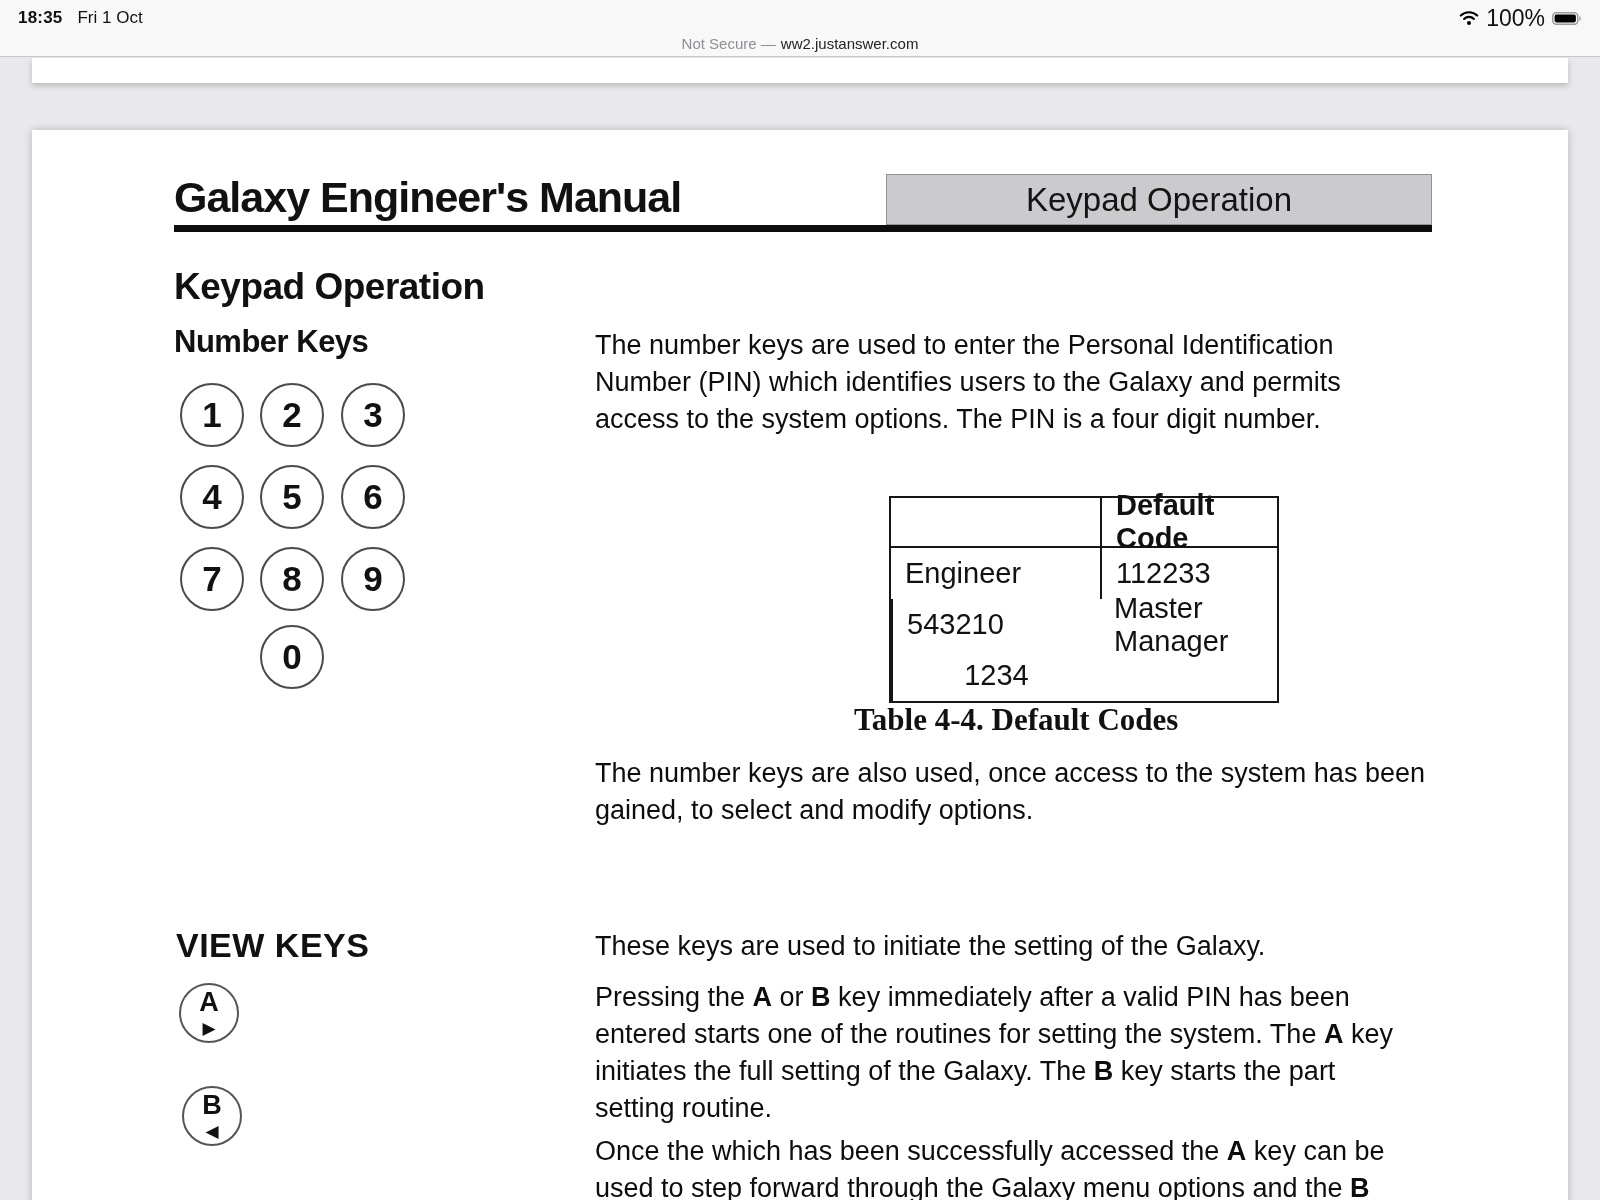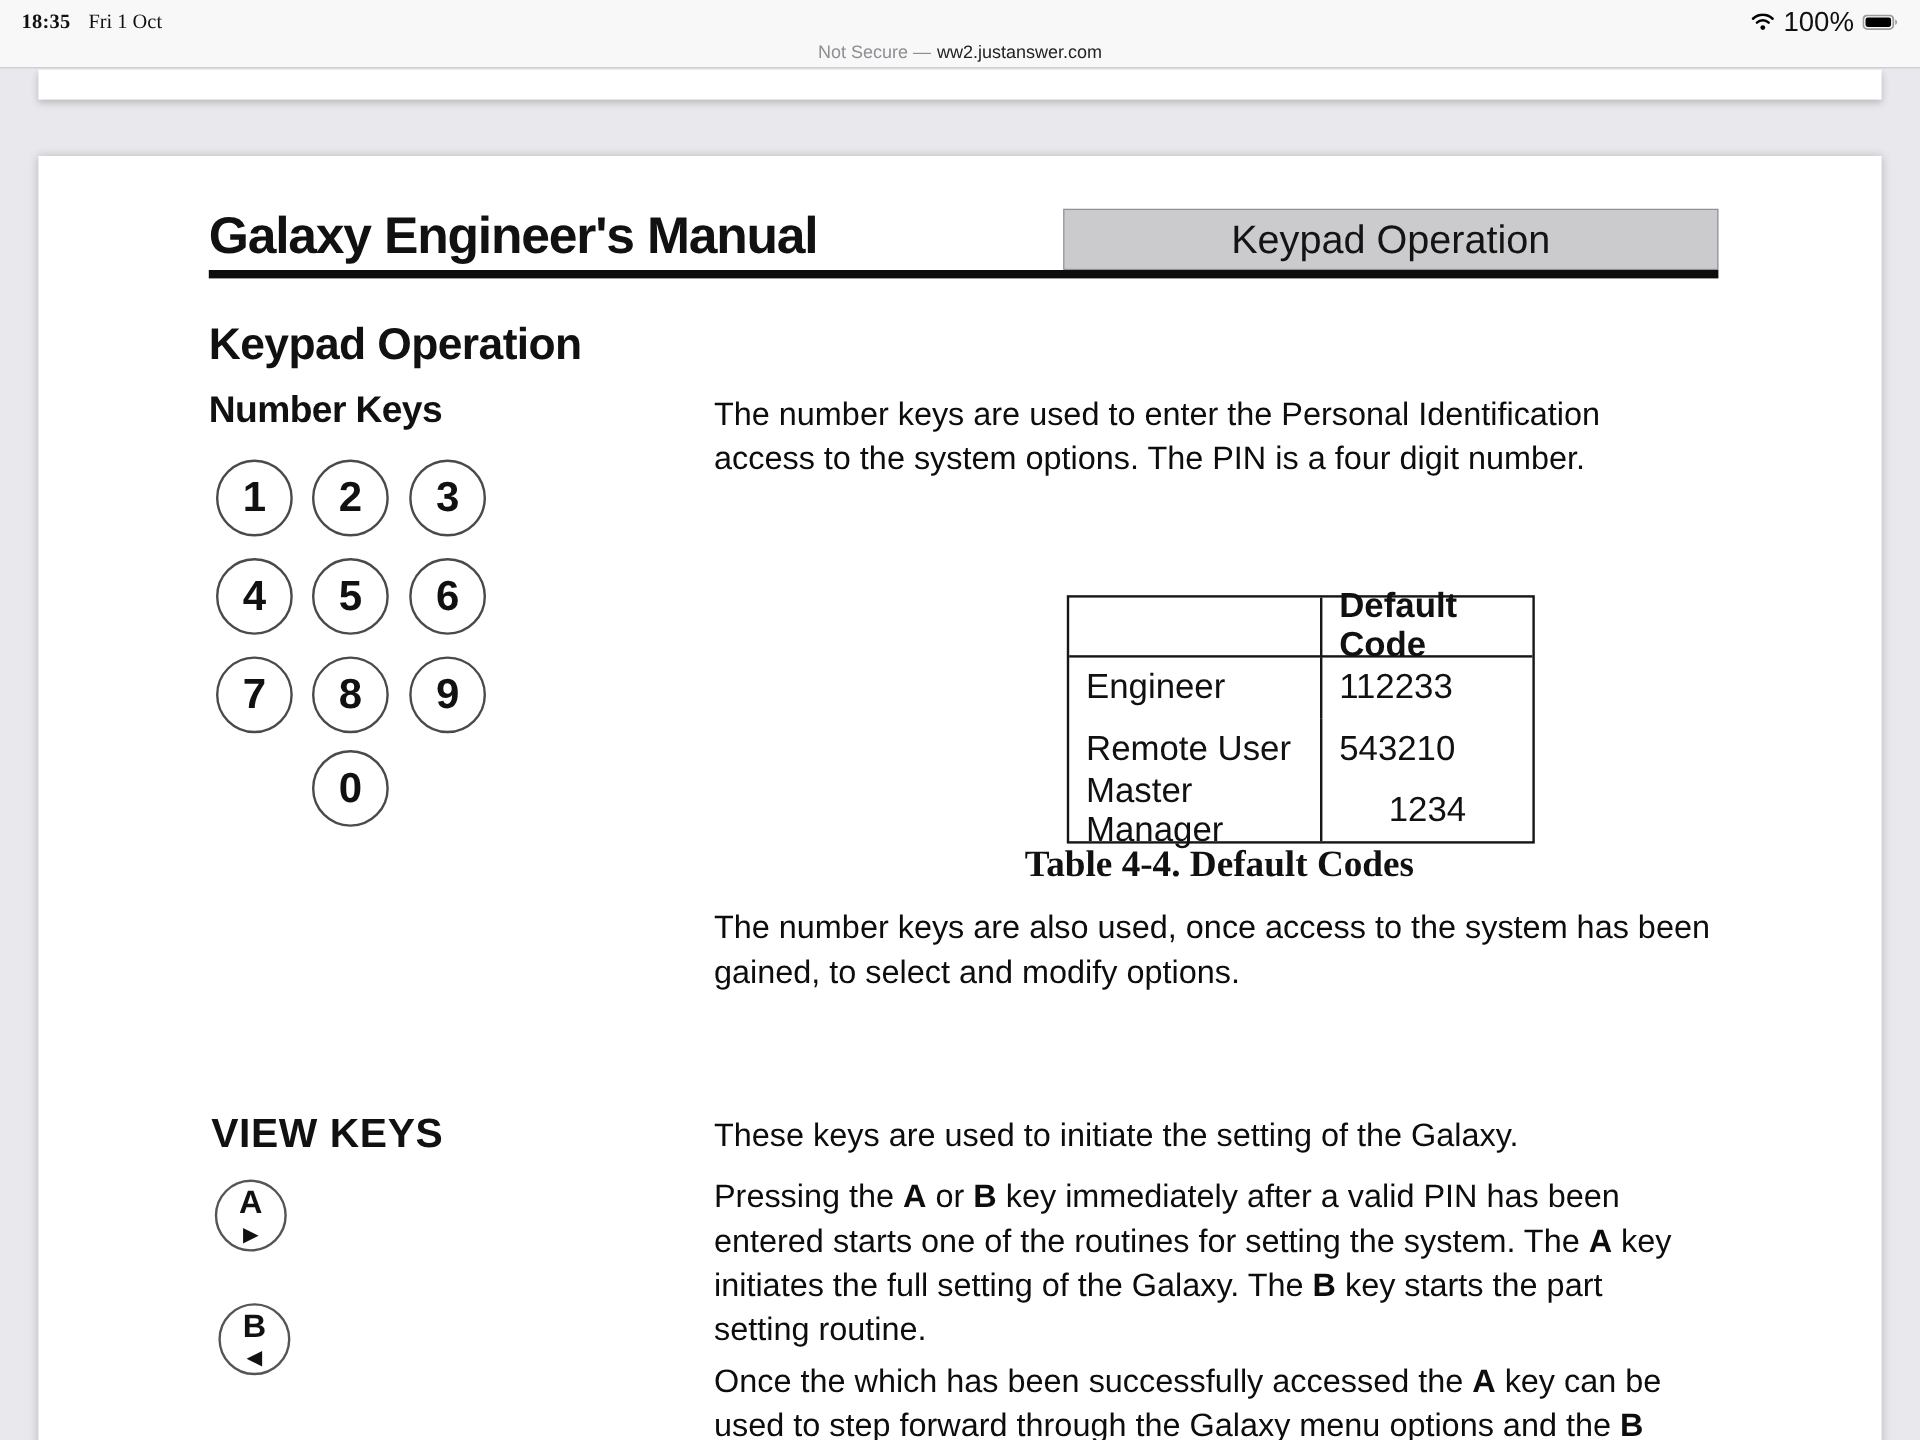--- a/index.html
+++ b/index.html
@@ -2,21 +2,21 @@
 <html><head>
 <meta charset="utf-8">
 <style>
   * { margin:0; padding:0; box-sizing:border-box; }
   html,body { width:1600px; height:1200px; overflow:hidden; }
   body { background:#e9e9ed; font-family:"Liberation Sans", sans-serif; color:#111; position:relative; }
 
   
   .chrome { position:absolute; top:0; left:0; width:1600px; height:57px; background:#f8f8f9; border-bottom:1px solid #c6c6ca; z-index:10; }
   .status-row { height:30px; display:flex; align-items:center; justify-content:space-between; padding:6px 18px 0 18px; }
-  .status-left { display:flex; align-items:flex-end;font-family:Liberation Serif, serif; }
+  .status-left { display:flex; align-items:flex-end; }
   .sb-time { font-size:17px; font-weight:700; letter-spacing:.2px; }
   .sb-date { font-size:17px; font-weight:400; margin-left:15px; }
   .status-right { display:flex; align-items:center; gap:7px; font-size:23px; }
   .url-row { height:26px; display:flex; align-items:center; justify-content:center; font-size:15px; }
   .sec-label { color:#8e8e93; }
   .url-domain { color:#232326; margin-left:5px; }
 
   
   .page-fragment { position:absolute; top:58px; left:32px; width:1536px; height:25px; background:#fff; box-shadow:0 3px 6px rgba(0,0,0,.20); }
   .doc { position:absolute; top:130px; left:32px; width:1536px; height:1087px; background:#fff; box-shadow:0 0 8px rgba(0,0,0,.22); overflow:hidden; }
@@ -117,29 +117,29 @@
     <div class="nkey k5">5</div>
     <div class="nkey k6">6</div>
     <div class="nkey k7">7</div>
     <div class="nkey k8">8</div>
     <div class="nkey k9">9</div>
     <div class="nkey k0">0</div>
   </div>
 
   <div class="ser p-pin">
       <div class="tline"><span>The number keys are used to enter the Personal Identification</span></div>
+      <div class="tline"><span>Number (PIN) which identifies users to the Galaxy and permits</span></div>
       <div class="tline"><span>access to the system options. The PIN is a four digit number.</span></div>
     </div>
 
   <div class="codes-table">
     <div class="tc hrow"></div>
     <div class="tc hrow c2 th">Default Code</div>
     <div class="tc">Engineer</div>
     <div class="tc c2">112233</div>
-    <div class="tc">Remote User</div>
     <div class="tc c2">543210</div>
     <div class="tc">Master Manager</div>
     <div class="tc c2 center">1234</div>
   </div>
   <div class="table-caption">Table 4-4. Default Codes</div>
 
   <div class="ser p-also">
       <div class="tline"><span>The number keys are also used, once access to the system has been</span></div>
       <div class="tline"><span>gained, to select and modify options.</span></div>
     </div>

